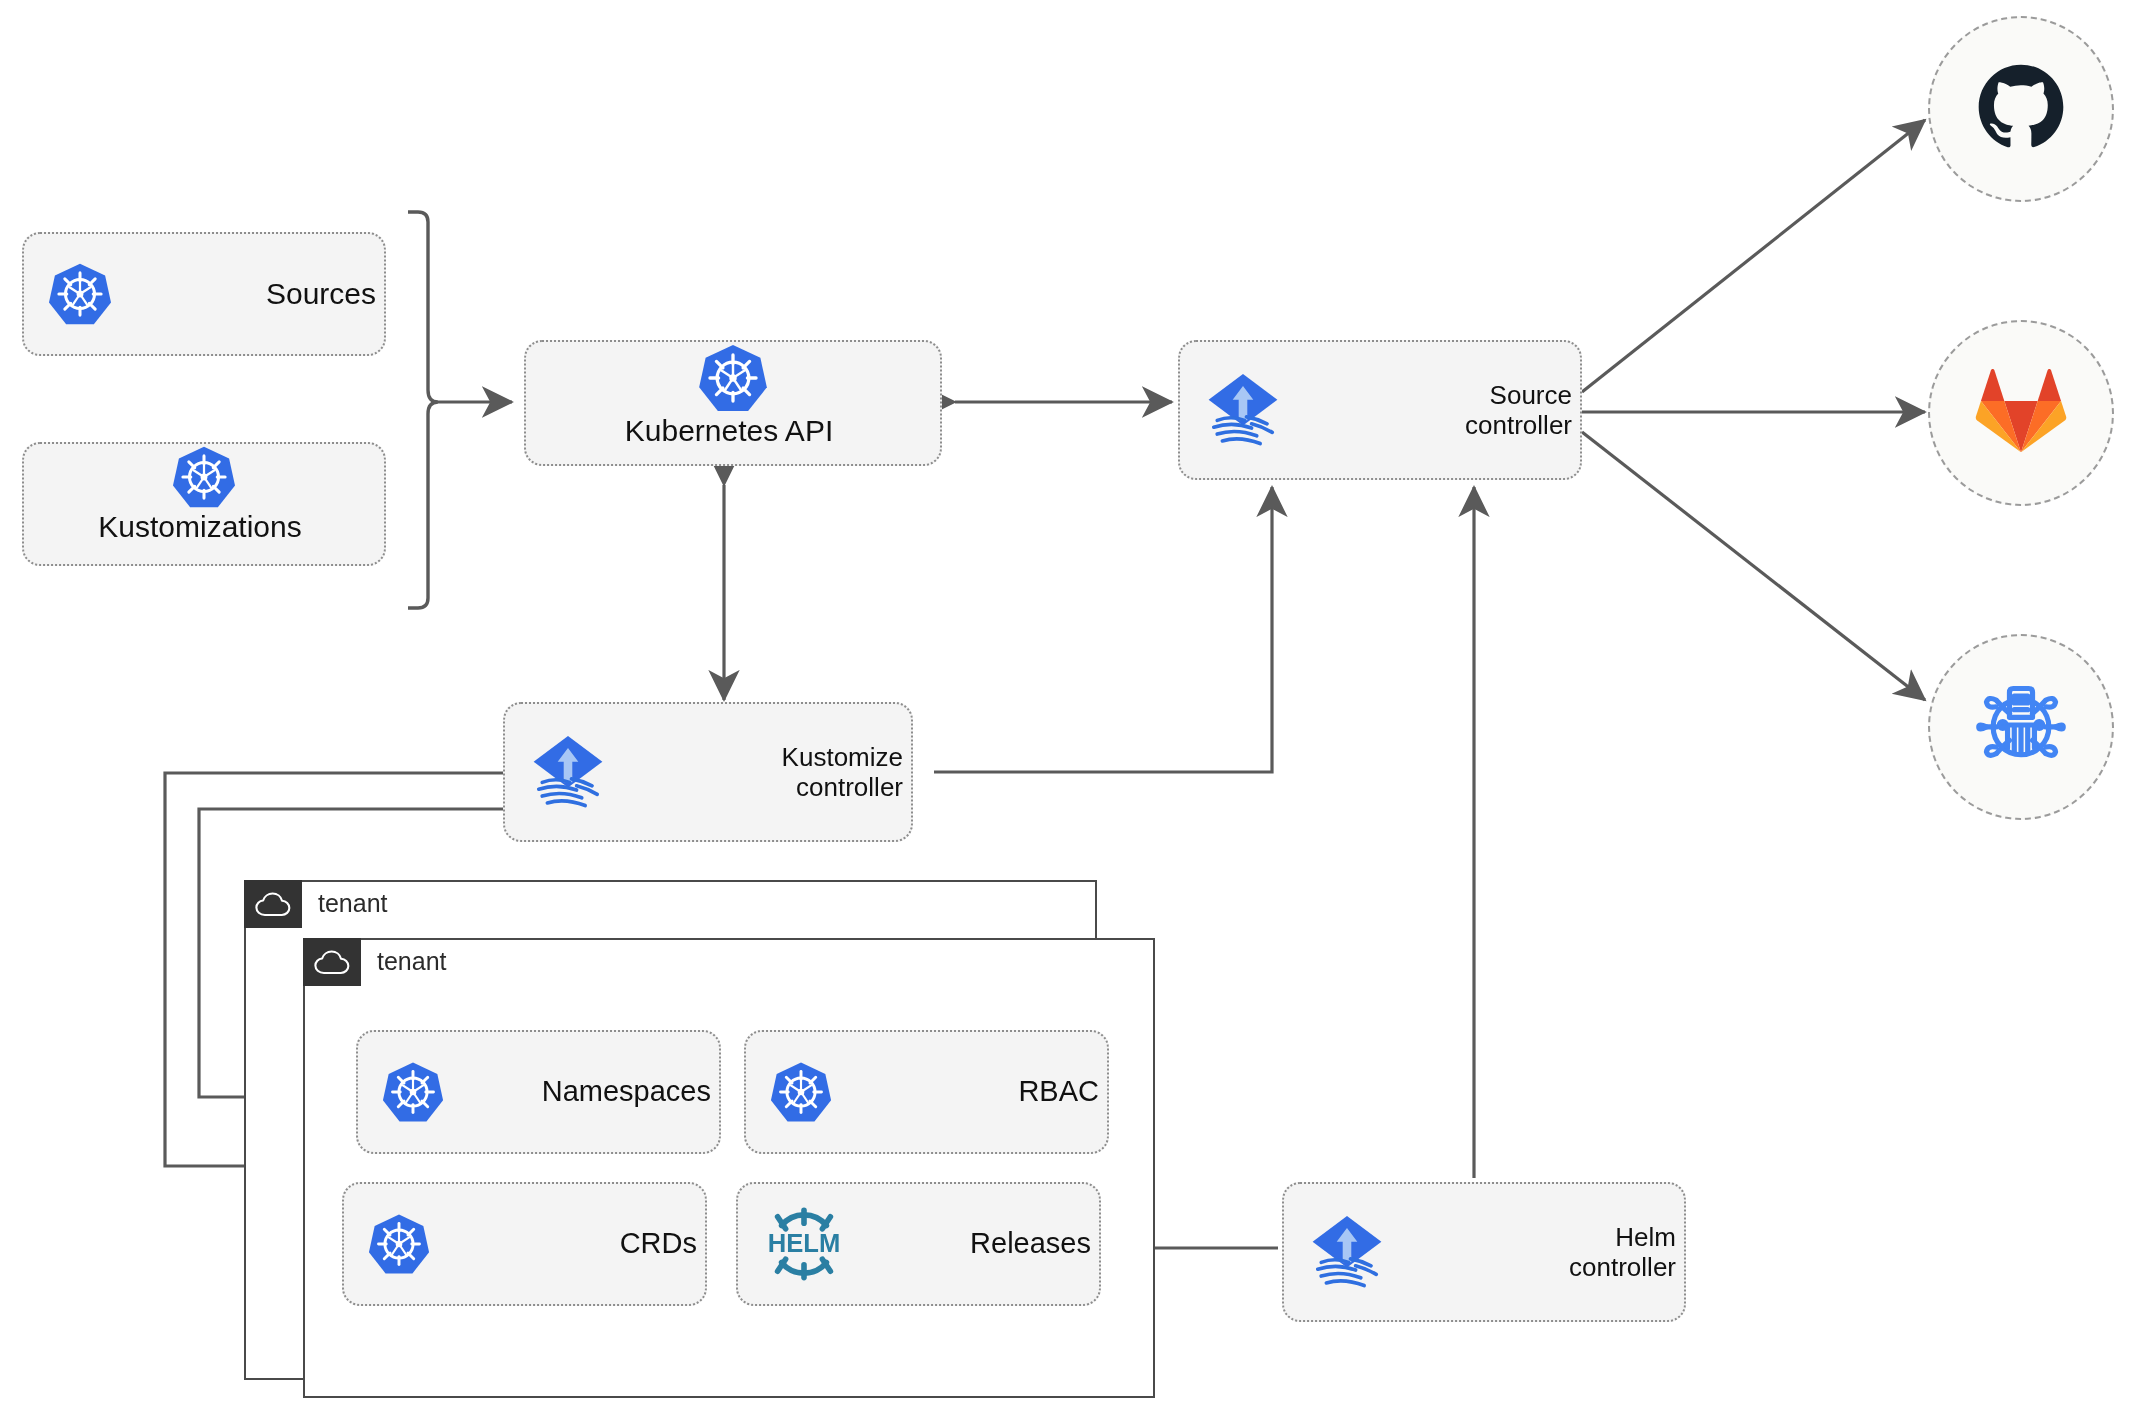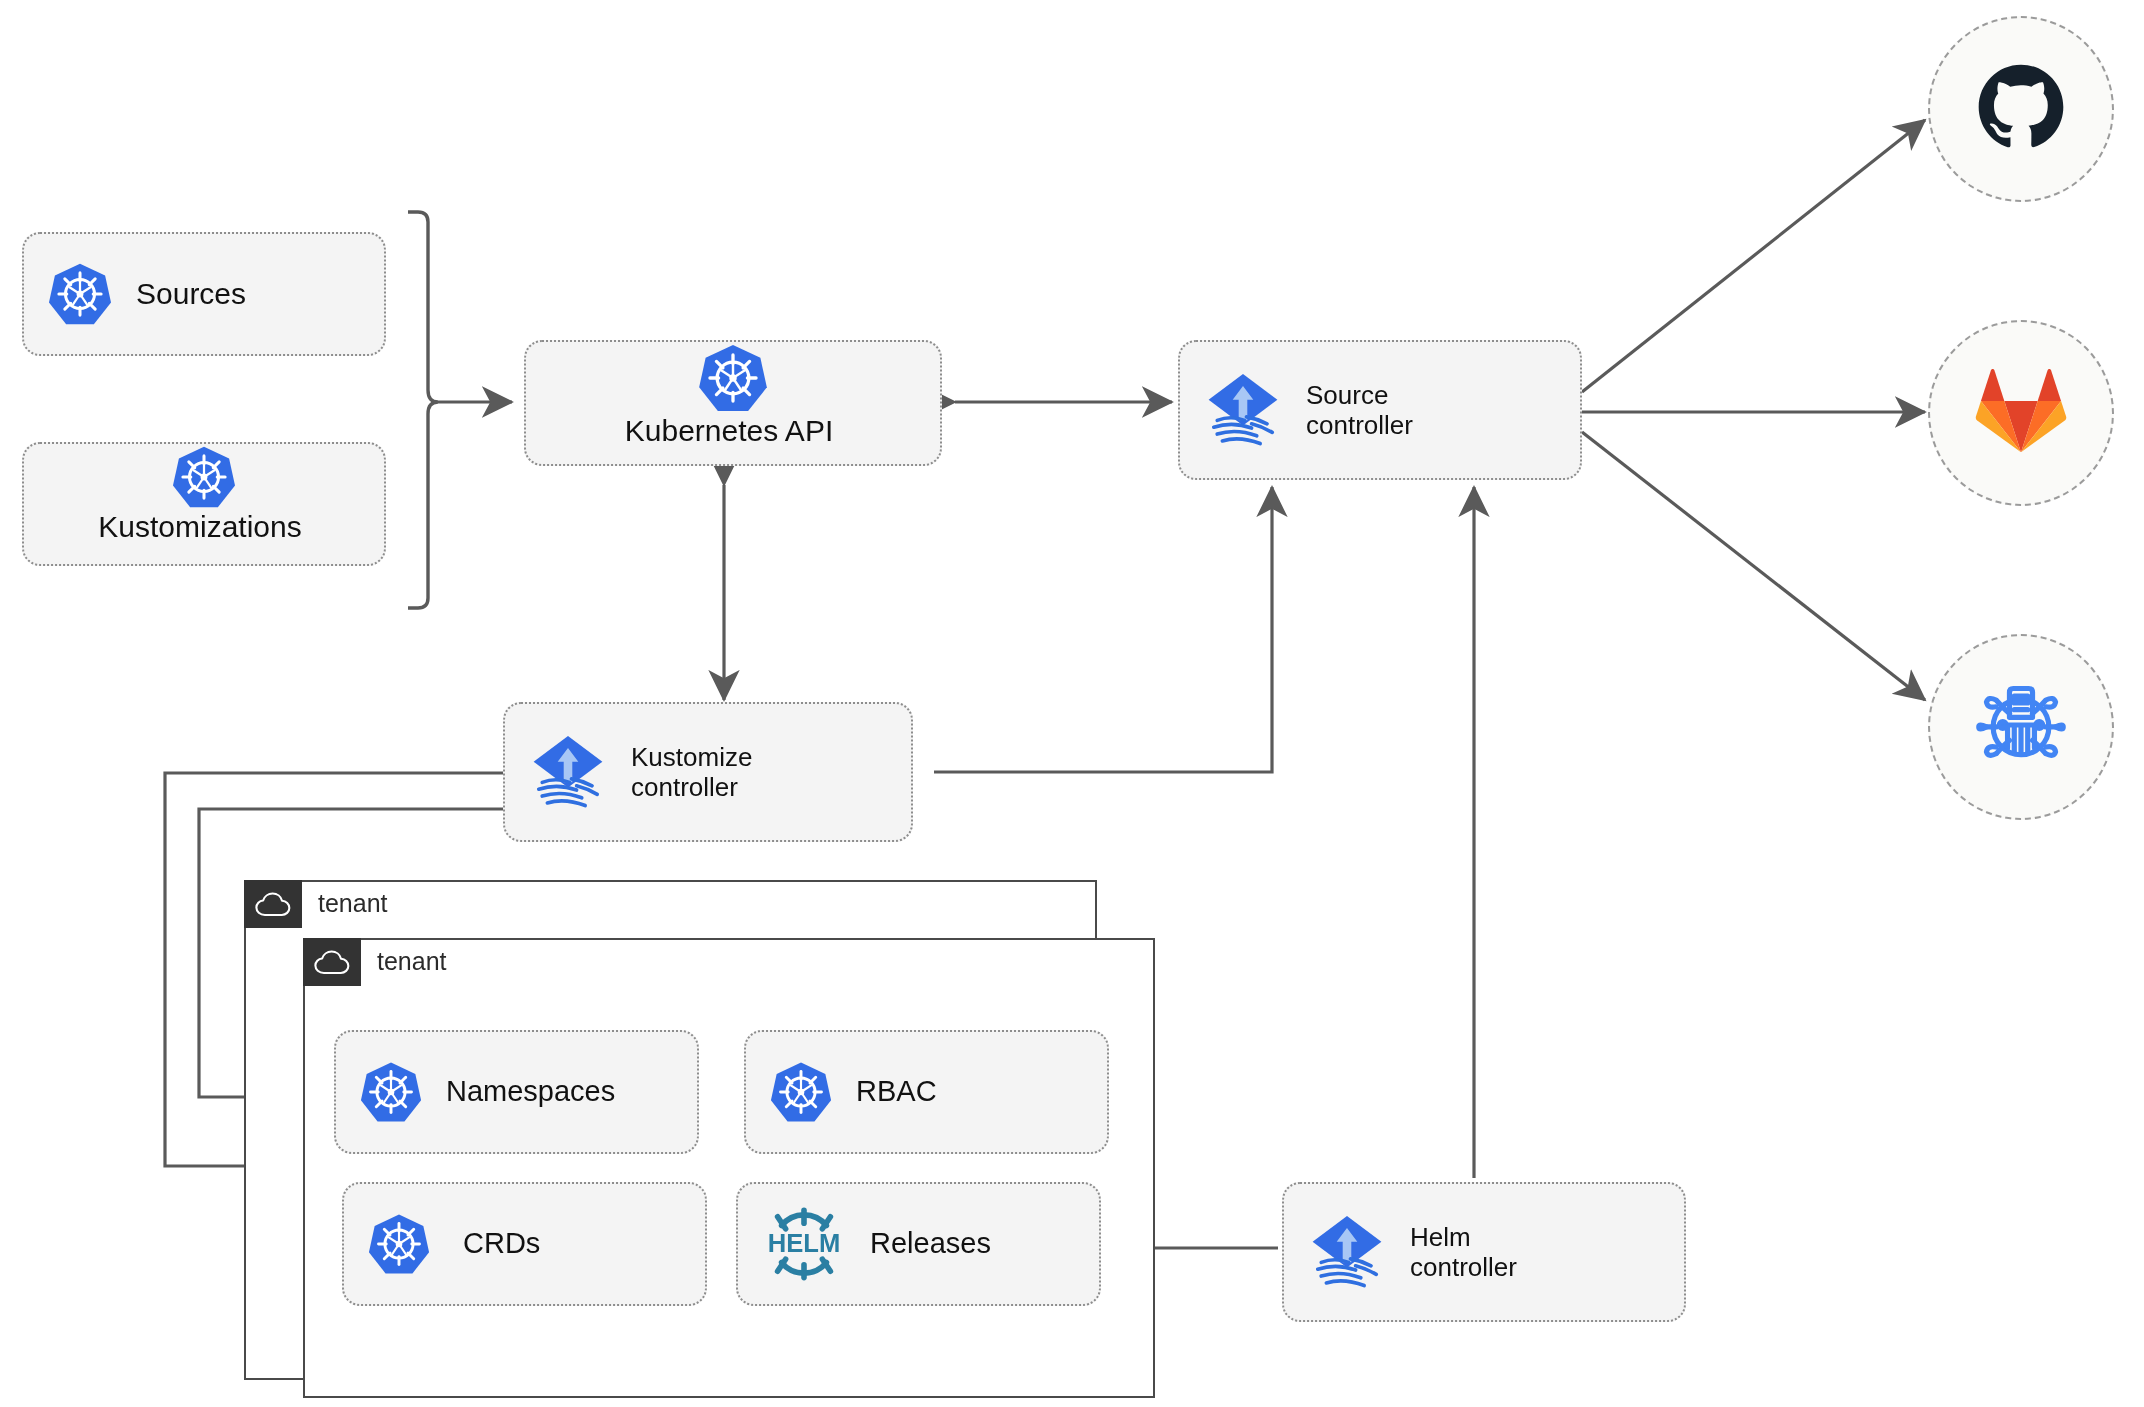--- a/index.html
+++ b/index.html
@@ -39,21 +39,21 @@
     z-index: 5;
   }
   .node .ico {
     flex: 0 0 auto;
     display: flex;
     align-items: center;
     justify-content: center;
   }
   .node .lbl {
     flex: 1 1 auto;
-    text-align: left;
+    text-align: right;
     color: #111111;
     font-size: 30px;
     line-height: 1.16;
     white-space: pre-line;
     padding-right: 8px;
   }
   .node.two-line .lbl { font-size: 26px; }
 
   
   .node.small .lbl { font-size: 29px; }
@@ -305,21 +305,21 @@
           <path d="M26 86 Q46 80 70 89"></path>
           <path d="M54 58 Q66 60 78 66"></path>
           <path d="M60 66 Q72 69 84 76"></path>
         </g>
       </svg>
     </span>
     <span class="lbl">Helm
 controller</span>
   </div>
 
-  <div class="node small" style="left:334px; top:1030px; width:365px; height:124px;">
+  <div class="node small" style="left:356px; top:1030px; width:365px; height:124px;">
     <span class="ico kube-ico" style="width:110px;">
       <svg width="64" height="64" viewBox="0 0 100 100" aria-hidden="true">
         <path d="M50 4 L88 22 L97 63 L71 96 L29 96 L3 63 L12 22 Z" fill="#326ce5"></path>
         <g fill="none" stroke="#ffffff" stroke-width="4.6" stroke-linecap="round">
           <circle cx="50" cy="50" r="22"></circle>
           <circle cx="50" cy="50" r="5.2" fill="#ffffff" stroke="none"></circle>
           <line x1="50" y1="18" x2="50" y2="30"></line>
           <line x1="50" y1="70" x2="50" y2="82"></line>
           <line x1="18" y1="50" x2="30" y2="50"></line>
           <line x1="70" y1="50" x2="82" y2="50"></line>

